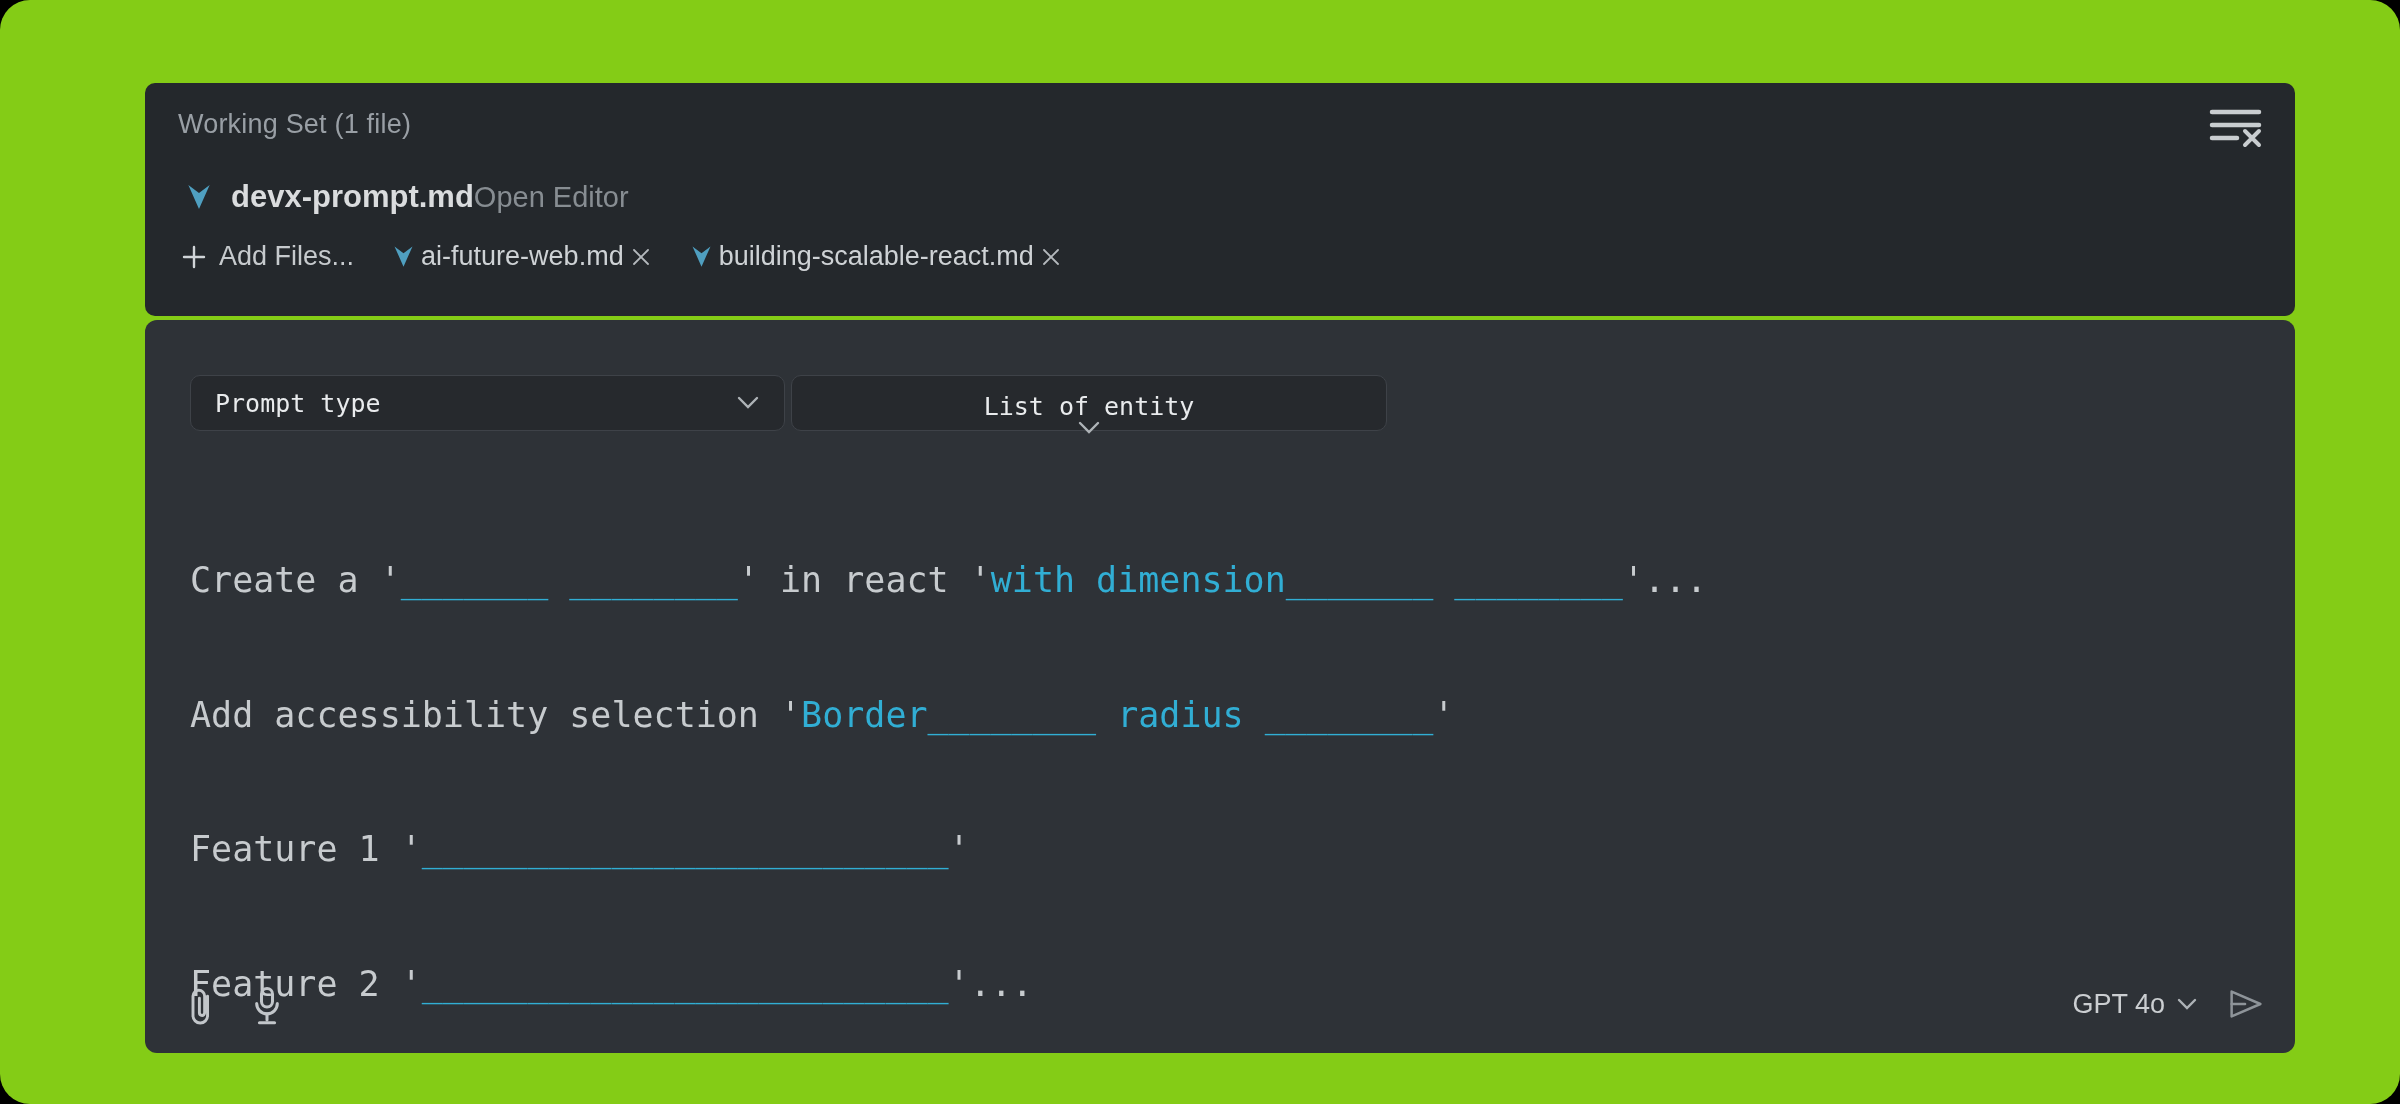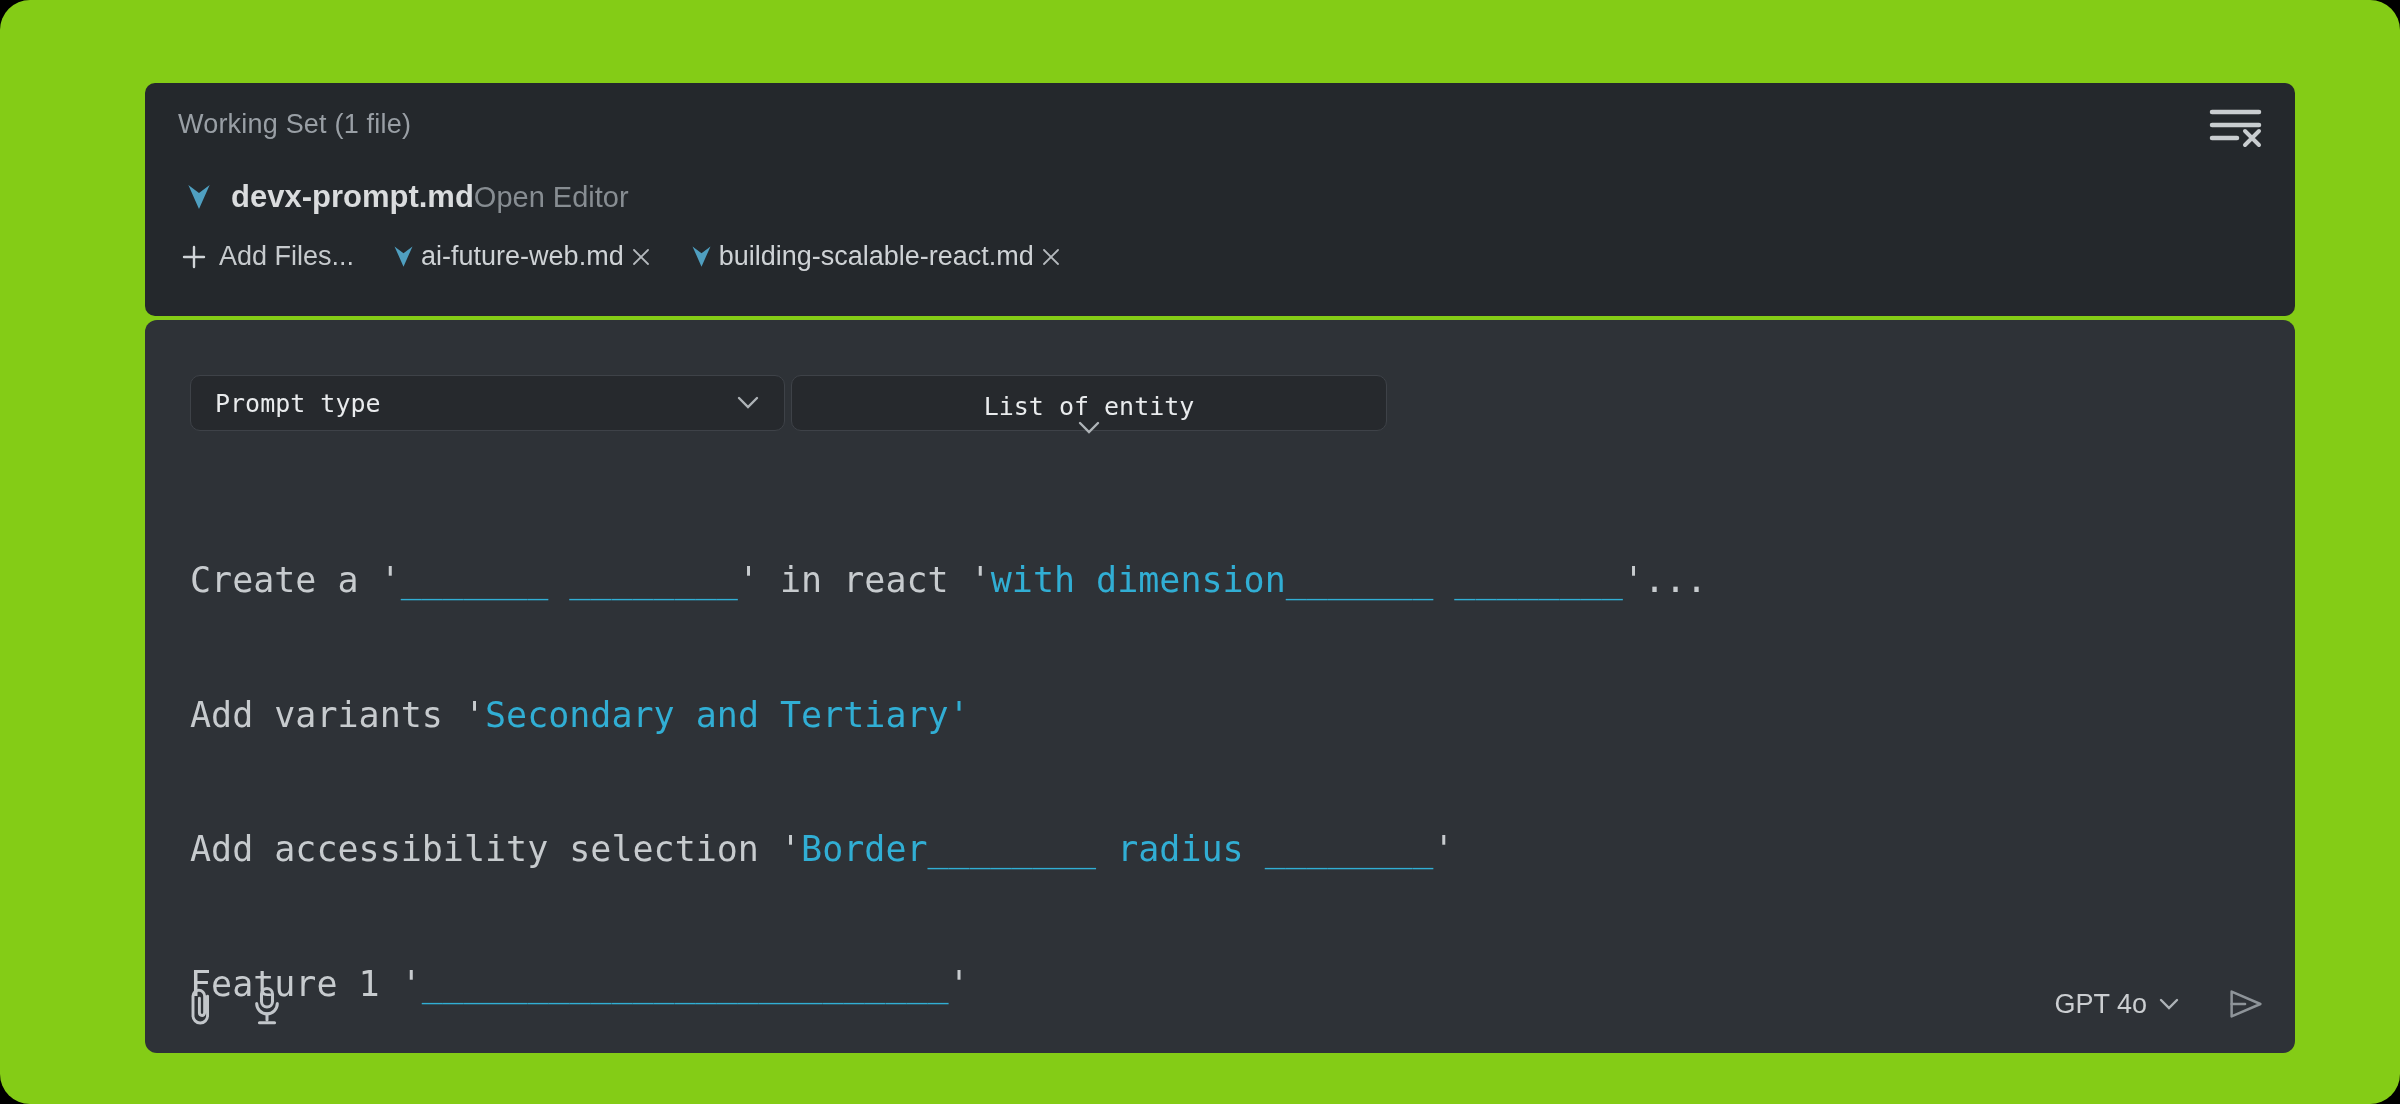--- a/index.html
+++ b/index.html
@@ -28,21 +28,21 @@
   .dd-1{left:45px;width:595px;}
   .dd-2{left:646px;width:596px;flex-direction:column;}
   .dd-label{font-family:"DejaVu Sans Mono",monospace;font-size:25px;color:#e9ebed;}
   .prompt-block{position:absolute;left:45px;top:153px;font-family:"DejaVu Sans Mono",monospace;
                 font-size:35px;white-space:pre;cursor:text;}
   .prompt-line{display:block;height:54.5px;line-height:54.5px;}
   .seg-gray{color:#c7cbce;}
   .seg-cyan{color:#31aed4;}
   
   .footer-left{position:absolute;left:40px;bottom:24px;display:flex;align-items:center;gap:32px;}
-  .footer-right{position:absolute;right:26px;bottom:26px;display:flex;align-items:center;gap:30px;}
+  .footer-right{position:absolute;right:26px;bottom:26px;display:flex;align-items:center;gap:12px;}
   .model-label{font-size:27px;color:#cbced1;}
   .icon-btn{display:flex;align-items:center;justify-content:center;cursor:pointer;}
   svg{display:block;}
 </style>
 </head>
 <body>
 
 <div class="window">
 
   <div class="header-card">
@@ -127,21 +127,20 @@
       <span class="dd-label">List of entity</span>
       <span>
         <svg width="24" height="14" viewBox="0 0 24 14" fill="none" stroke="#aeb3b7" stroke-width="2.4" stroke-linecap="round">
           <polyline points="3,2 12,11 21,2"></polyline>
         </svg>
       </span>
     </div>
 
     <div class="prompt-block">
       <span class="prompt-line"><span class="seg-gray">Create a '</span><span class="seg-cyan">_______ ________</span><span class="seg-gray">' in react '</span><span class="seg-cyan">with dimension_______ ________</span><span class="seg-gray">'...</span></span>
-      <span class="prompt-line"><span class="seg-gray">Add variants '</span><span class="seg-cyan">Secondary and Tertiary'</span></span>
       <span class="prompt-line"><span class="seg-gray">Add accessibility selection '</span><span class="seg-cyan">Border________ radius ________</span><span class="seg-gray">'</span></span>
       <span class="prompt-line"><span class="seg-gray">Feature 1 '</span><span class="seg-cyan">_________________________</span><span class="seg-gray">'</span></span>
       <span class="prompt-line"><span class="seg-gray">Feature 2 '</span><span class="seg-cyan">_________________________</span><span class="seg-gray">'...</span></span>
     </div>
 
     <div class="footer-left">
       <span class="icon-btn">
         <span>
           <svg width="32" height="44" viewBox="0 0 22 30" fill="none" stroke="#c2c6ca" stroke-width="2" stroke-linecap="round">
             <path d="M15.5 7.5 V21 a5 5 0 0 1 -10 0 V7.5 a4 4 0 0 1 8 0 V19 a1.8 1.8 0 0 1 -3.6 0 V9"></path>

